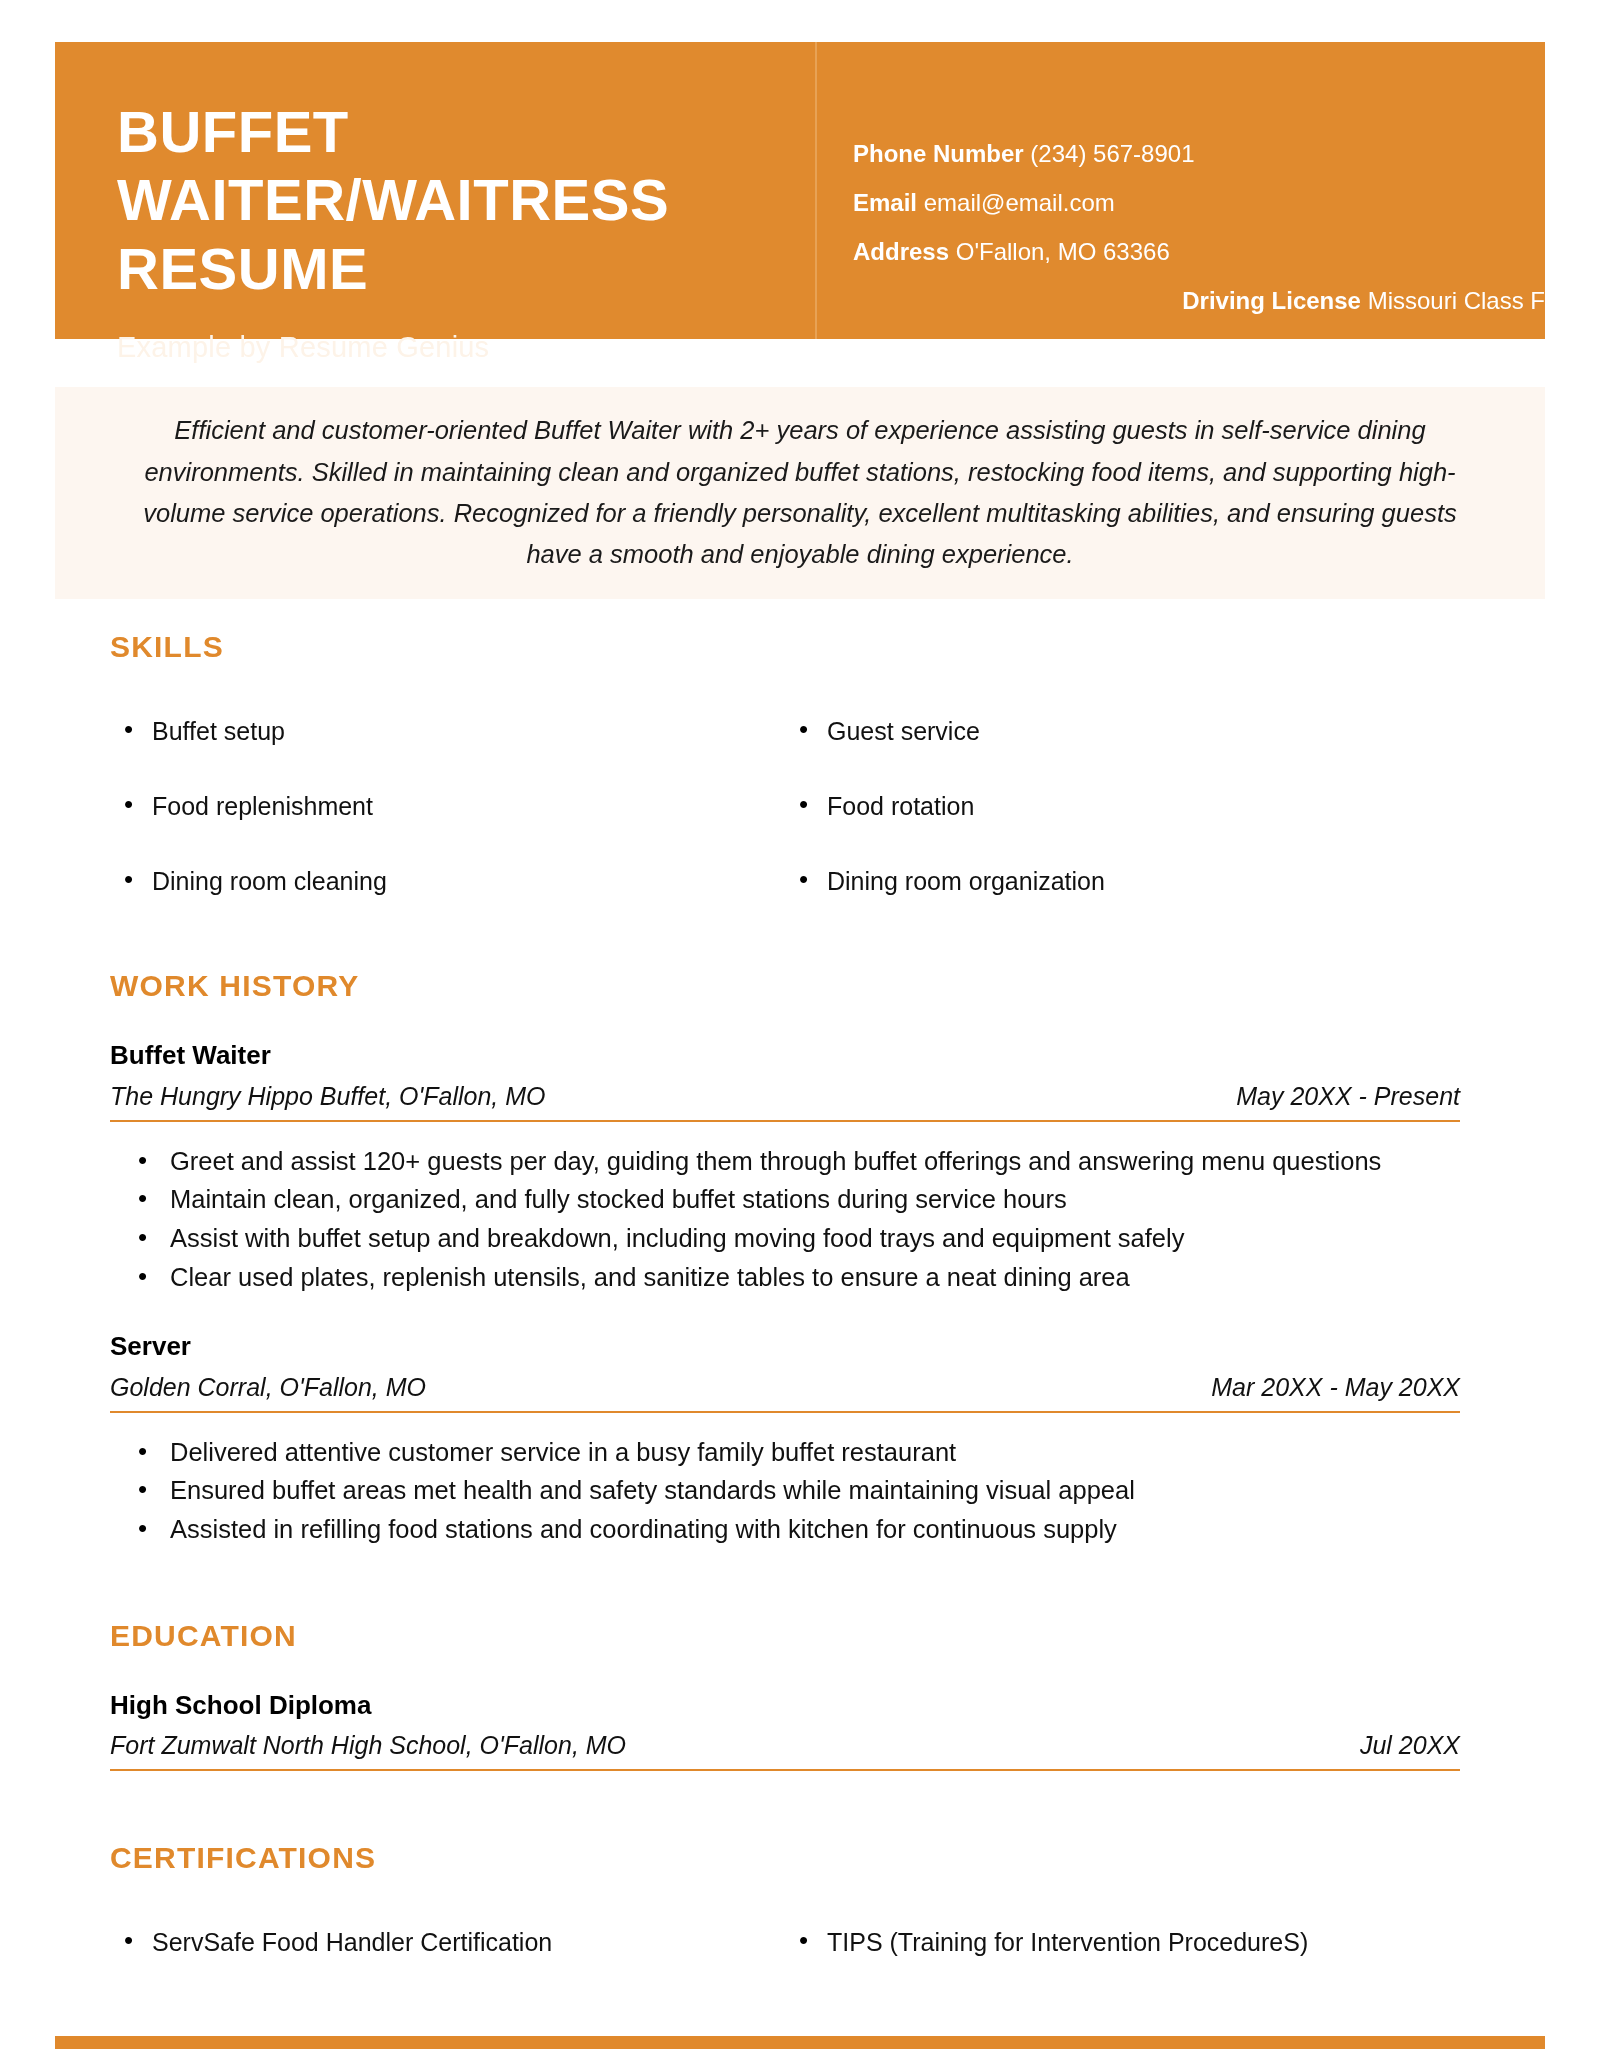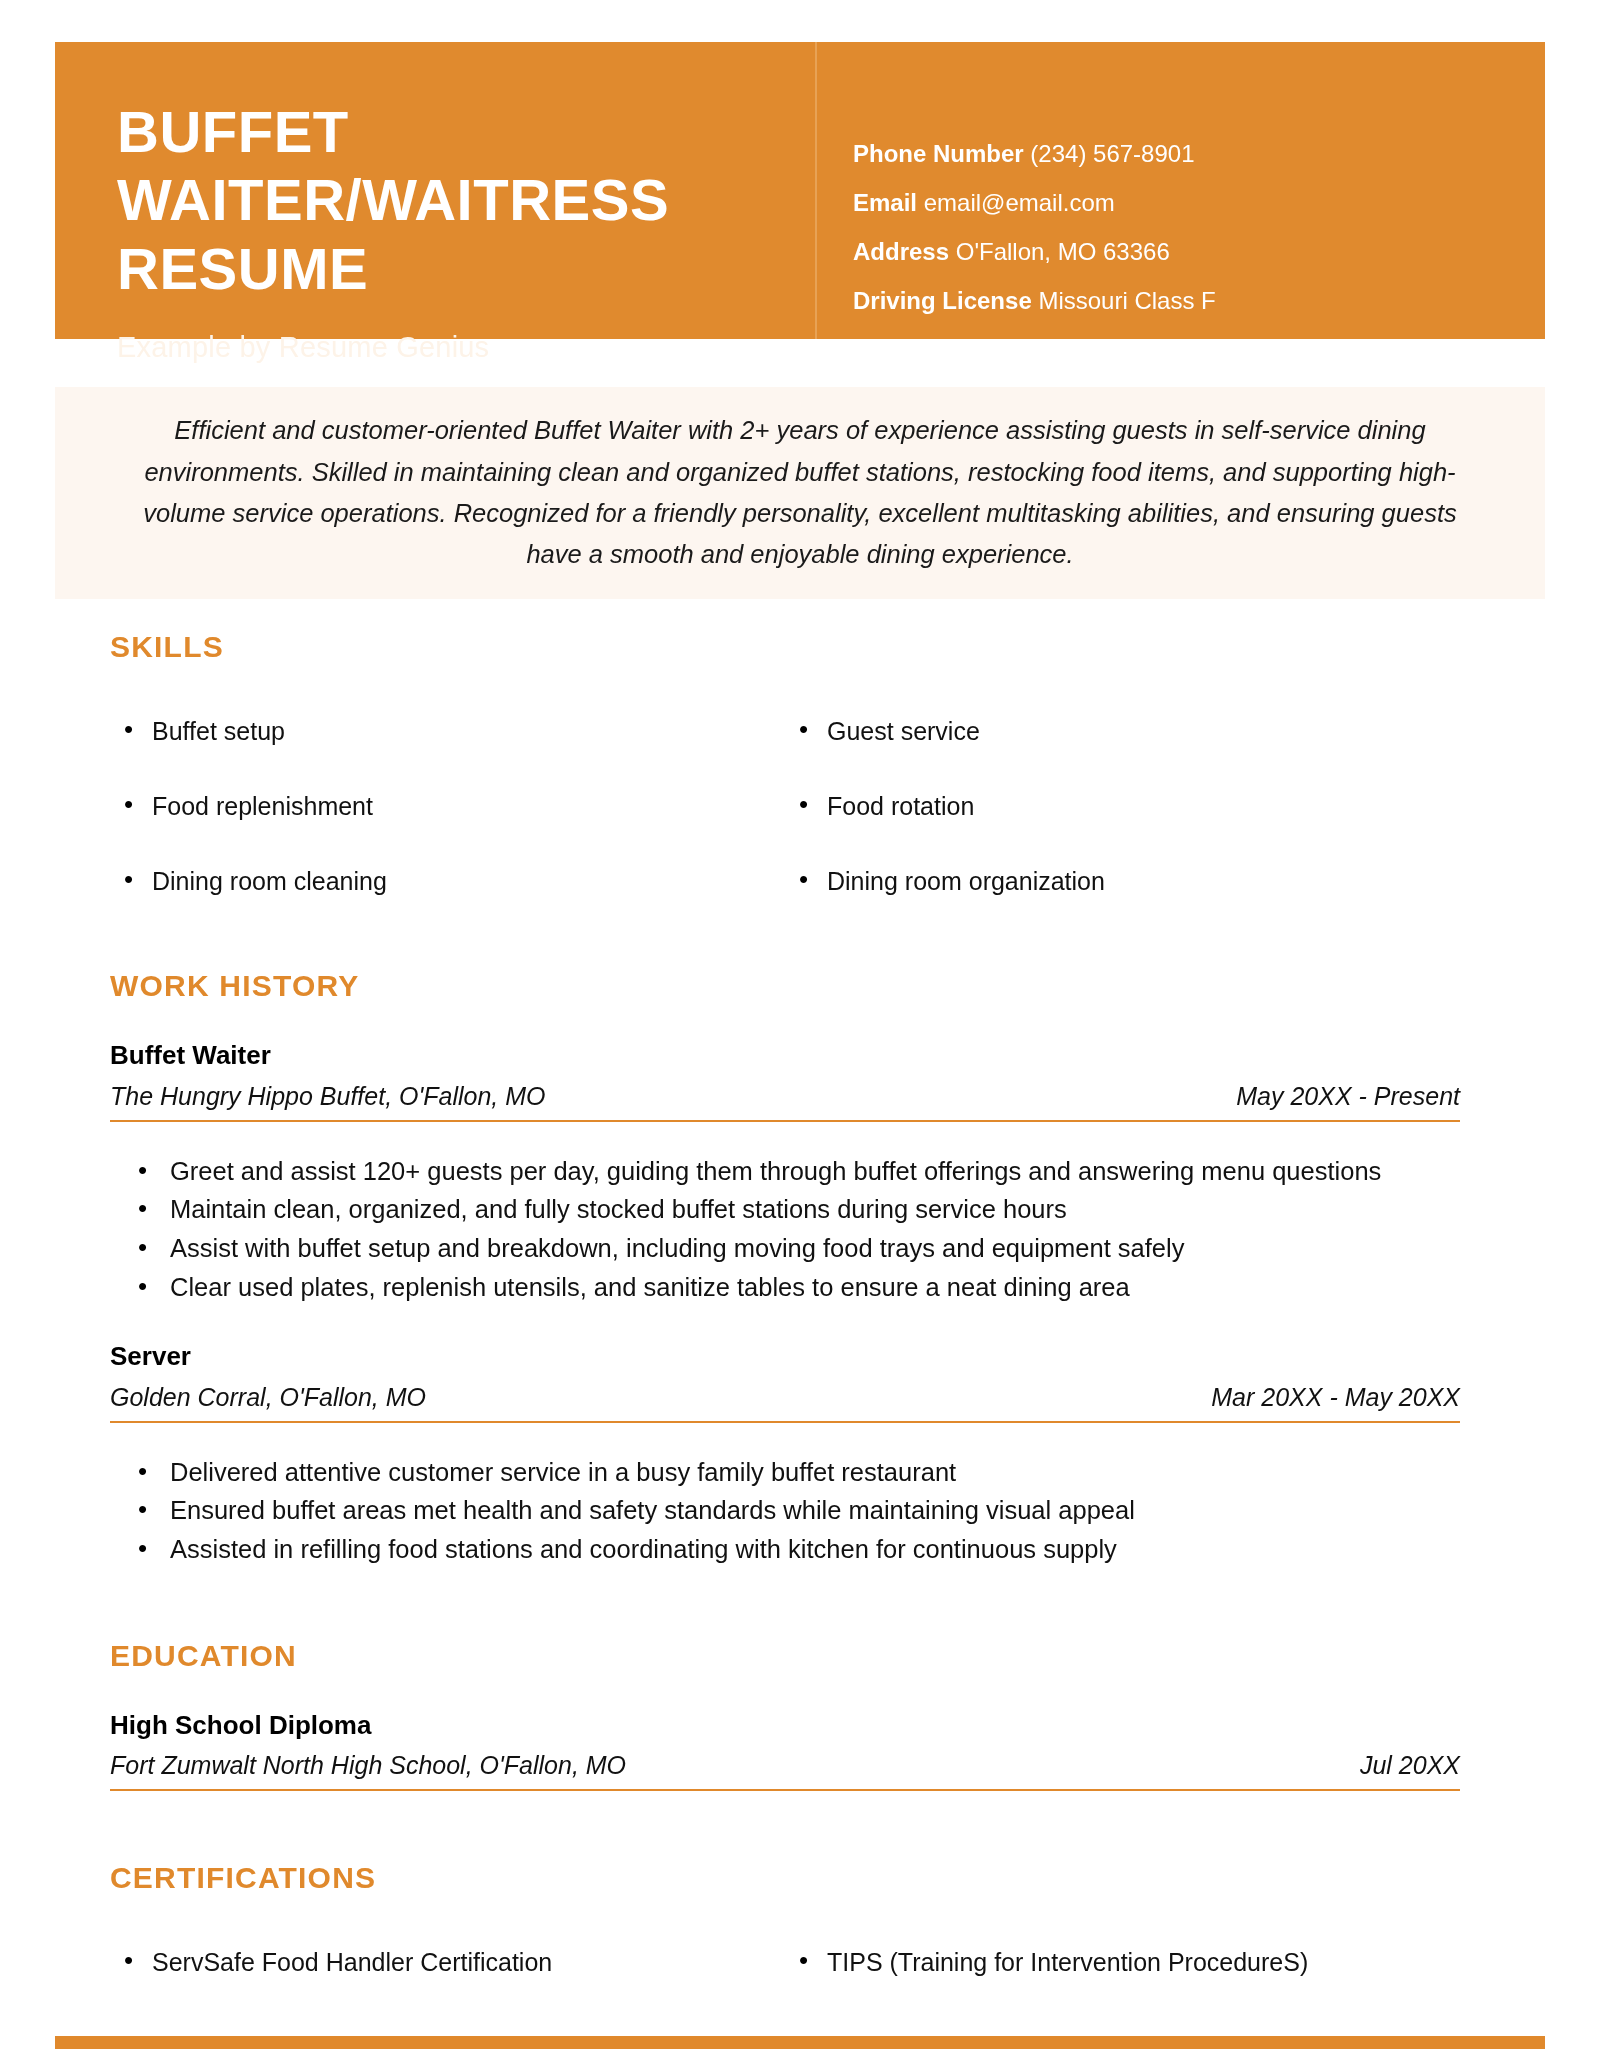--- a/index.html
+++ b/index.html
@@ -58,21 +58,21 @@
     border-left: 2px solid #e8a255;
     padding: 100px 0 0 36px;
   }
   .contact-line {
     color: #ffffff;
     font-size: 24px;
     line-height: 1.0;
     margin-bottom: 25px;
     white-space: nowrap;
   }
-  .contact-line:last-child { margin-bottom: 0; }
+  .contact-line:last-child { margin-bottom: 0; text-align: right; }
   .contact-label { font-weight: bold; }
   .contact-value { font-weight: normal; }
 
   
   .summary {
     position: absolute;
     left: 55px;
     top: 387px;
     width: 1490px;
     height: 212px;
@@ -149,21 +149,21 @@
     align-items: baseline;
     font-style: italic;
     font-size: 25px;
     color: #111111;
     margin-top: 10px;
     padding-bottom: 9px;
     border-bottom: 2.5px solid #e0892c;
   }
   .entry-bullets {
     list-style: none;
-    margin-top: 32px;
+    margin-top: 22px;
   }
   .entry-bullets li {
     position: relative;
     padding-left: 60px;
     font-size: 25.5px;
     line-height: 1.36;
     color: #111111;
     margin-bottom: 4px;
   }
   .entry-bullets li::before {

